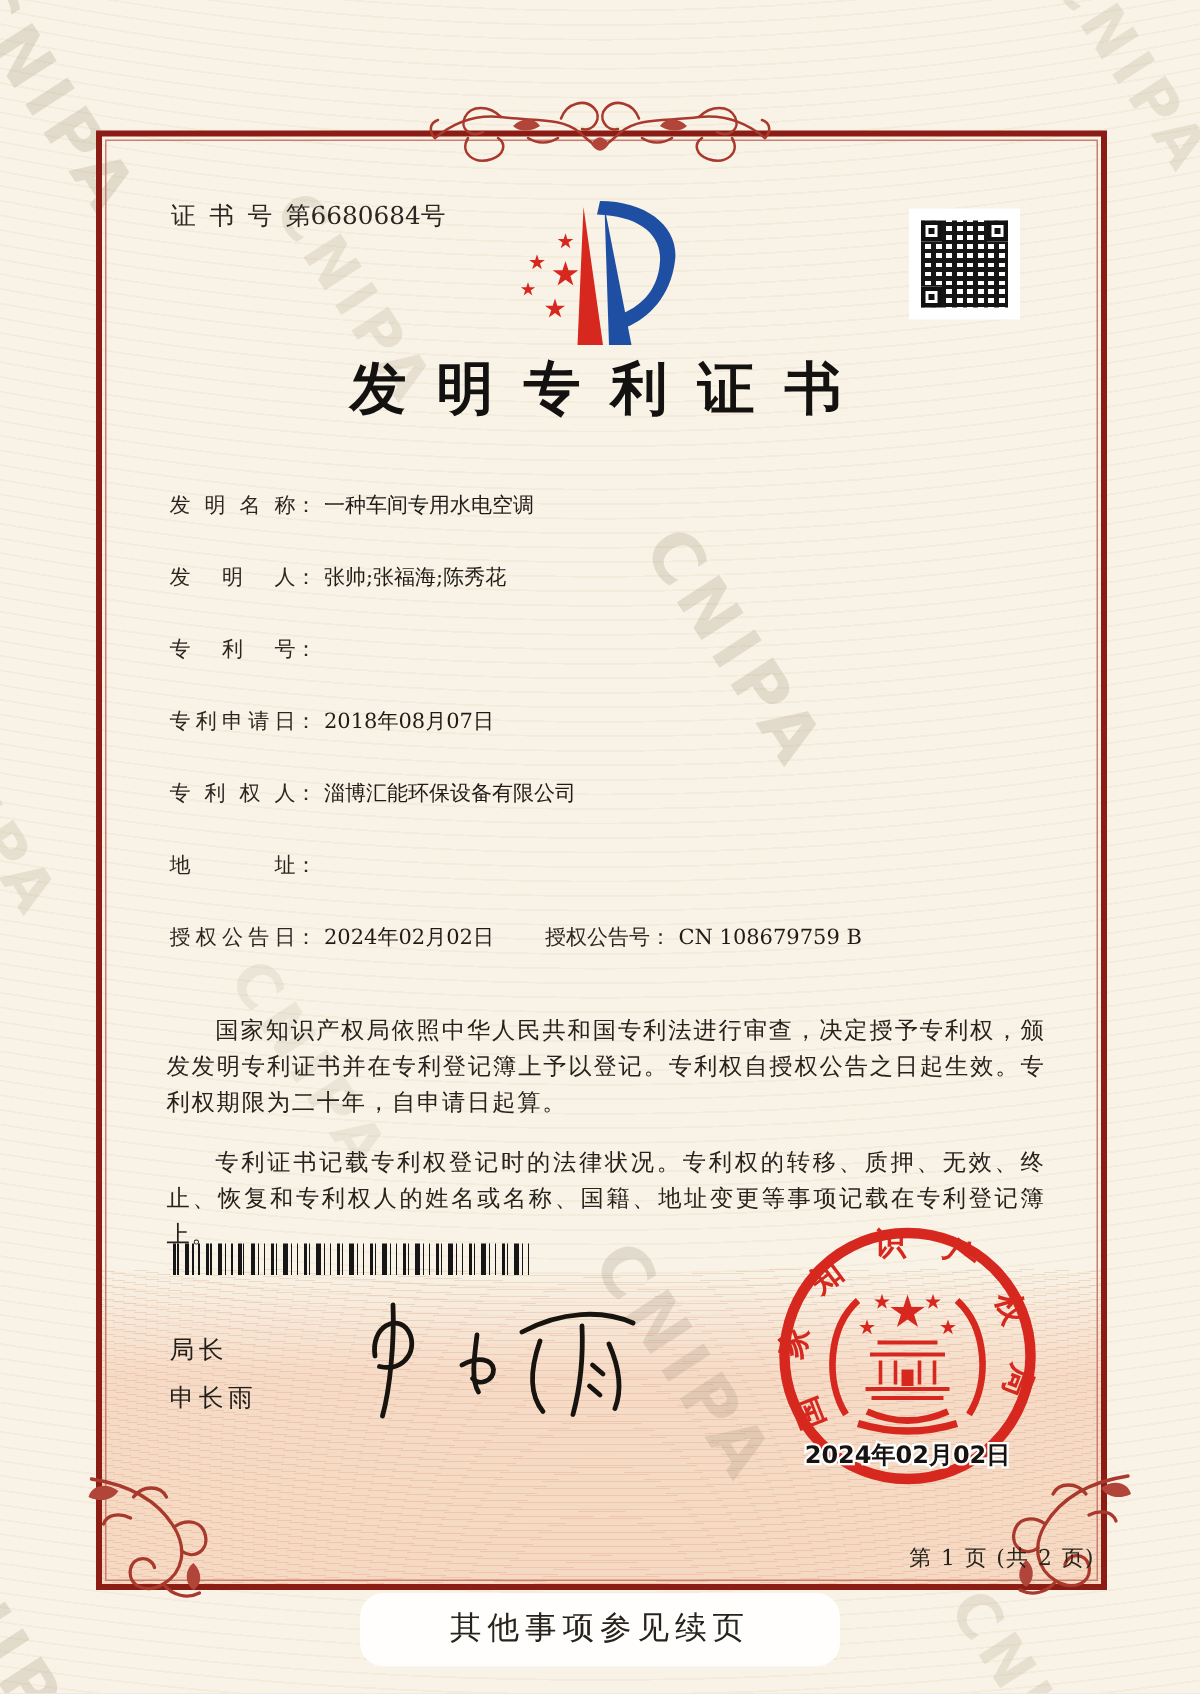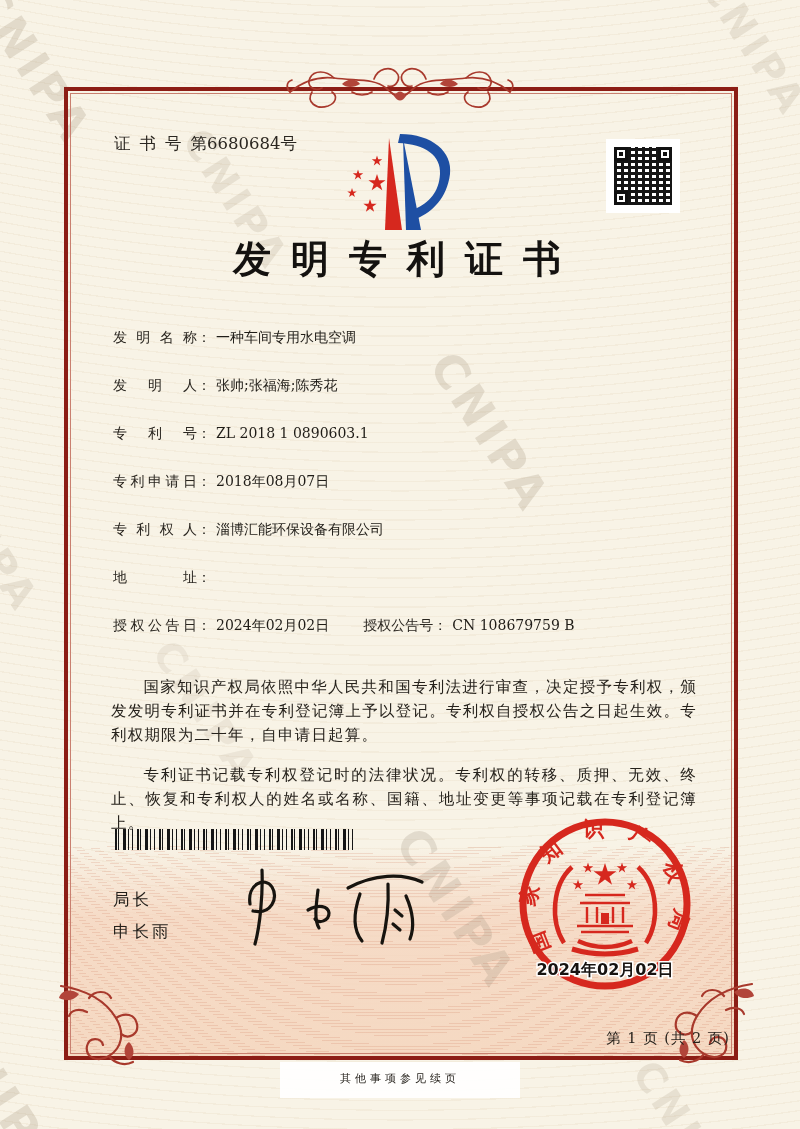--- a/index.html
+++ b/index.html
@@ -81,21 +81,21 @@
     font-size:16.5px;letter-spacing:3px;color:#221f1a;
   }
   .officer-title{top:889px;}
   .officer-name{top:921px;}
   .signature{position:absolute;left:232px;top:862px;z-index:5;}
   .seal{position:absolute;left:514px;top:813px;z-index:5;}
   .page-info{position:absolute;left:64px;top:1029px;width:666px;text-align:right;font-size:14.5px;letter-spacing:1px;color:#26221c;z-index:4;}
   .note-band{position:absolute;left:0;top:1062px;width:800px;text-align:center;z-index:4;}
   .note-band span{
     display:inline-block;background:rgba(255,255,255,0.92);
-    padding:9px 60px 12px;font-size:11px;letter-spacing:4px;color:#26221c;
+    padding:9px 60px 12px;font-size:21px;letter-spacing:4px;color:#26221c;border-radius:16px;
   }
 </style>
 </head>
 <body>
 
 <div class="page">
 
   <svg width="0" height="0" style="position:absolute" aria-hidden="true">
     <defs>
       <path id="star" d="M 0 -1 L 0.2245 -0.309 L 0.9511 -0.309 L 0.3633 0.118 L 0.5878 0.809 L 0 0.382 L -0.5878 0.809 L -0.3633 0.118 L -0.9511 -0.309 L -0.2245 -0.309 Z"></path>
@@ -182,21 +182,20 @@
           <span class="f-value">一种车间专用水电空调</span>
       </div>
       <div class="f-row">
         <span class="f-label">发明人</span>
           <span class="f-colon">：</span>
           <span class="f-value">张帅;张福海;陈秀花</span>
       </div>
       <div class="f-row">
         <span class="f-label">专利号</span>
           <span class="f-colon">：</span>
-          <span class="f-value">ZL 2018 1 0890603.1</span>
       </div>
       <div class="f-row">
         <span class="f-label">专利申请日</span>
           <span class="f-colon">：</span>
           <span class="f-value">2018年08月07日</span>
       </div>
       <div class="f-row">
         <span class="f-label">专利权人</span>
           <span class="f-colon">：</span>
           <span class="f-value">淄博汇能环保设备有限公司</span>

